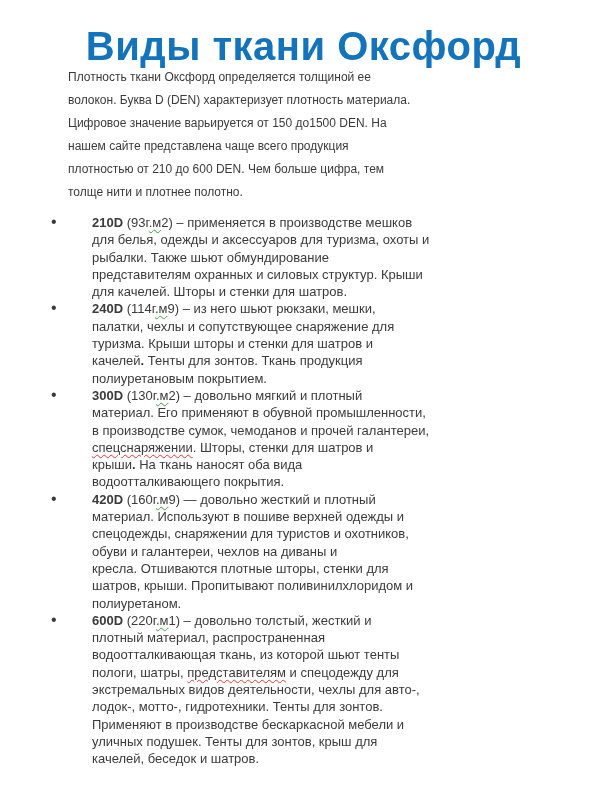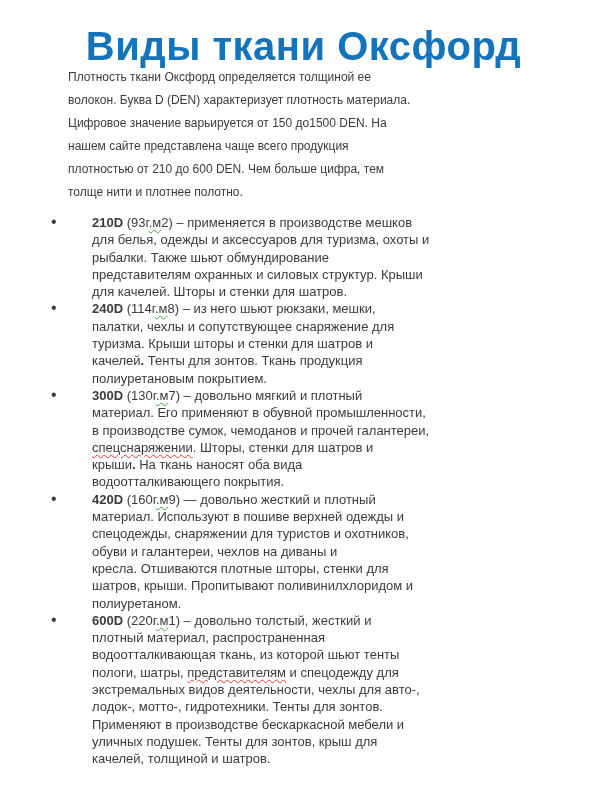--- a/index.html
+++ b/index.html
@@ -79,40 +79,40 @@
 нашем сайте представлена чаще всего продукция
 плотностью от 210 до 600 DEN. Чем больше цифра, тем
 толще нити и плотнее полотно.</p>
 
 <ul class="fabric-list">
     <li><span class="seg-bold">210D</span><span> (93г</span><span class="seg-grammar">.м</span><span>2) – применяется в производстве мешков
 для белья, одежды и аксессуаров для туризма, охоты и
 рыбалки. Также шьют обмундирование
 представителям охранных и силовых структур. Крыши
 для качелей. Шторы и стенки для шатров.</span></li>
-    <li><span class="seg-bold">240D</span><span> (114г</span><span class="seg-grammar">.м</span><span>8) – из него шьют рюкзаки, мешки,
+    <li><span class="seg-bold">240D</span><span> (114г</span><span class="seg-grammar">.м</span><span>9) – из него шьют рюкзаки, мешки,
 палатки, чехлы и сопутствующее снаряжение для
 туризма. Крыши шторы и стенки для шатров и
 качелей</span><span class="seg-bold">.</span><span> Тенты для зонтов. Ткань продукция
 полиуретановым покрытием.</span></li>
-    <li><span class="seg-bold">300D</span><span> (130г</span><span class="seg-grammar">.м</span><span>7) – довольно мягкий и плотный
+    <li><span class="seg-bold">300D</span><span> (130г</span><span class="seg-grammar">.м</span><span>2) – довольно мягкий и плотный
 материал. Его применяют в обувной промышленности,
 в производстве сумок, чемоданов и прочей галантереи,
 </span><span class="seg-spell">спецснаряжении</span><span>. Шторы, стенки для шатров и
 крыши</span><span class="seg-bold">.</span><span> На ткань наносят оба вида
 водоотталкивающего покрытия.</span></li>
     <li><span class="seg-bold">420D</span><span> (160г</span><span class="seg-grammar">.м</span><span>9) — довольно жесткий и плотный
 материал. Используют в пошиве верхней одежды и
 спецодежды, снаряжении для туристов и охотников,
 обуви и галантереи, чехлов на диваны и
 кресла. Отшиваются плотные шторы, стенки для
 шатров, крыши. Пропитывают поливинилхлоридом и
 полиуретаном.</span></li>
     <li><span class="seg-bold">600D</span><span> (220г</span><span class="seg-grammar">.м</span><span>1) – довольно толстый, жесткий и
 плотный материал, распространенная
 водоотталкивающая ткань, из которой шьют тенты
 пологи, шатры, </span><span class="seg-spell">представителям</span><span> и спецодежду для
 экстремальных видов деятельности, чехлы для авто-,
 лодок-, мотто-, гидротехники. Тенты для зонтов.
 Применяют в производстве бескаркасной мебели и
 уличных подушек. Тенты для зонтов, крыш для
-качелей, толщиной и шатров.</span></li>
+качелей, беседок и шатров.</span></li>
   </ul>
 
 </body></html>

